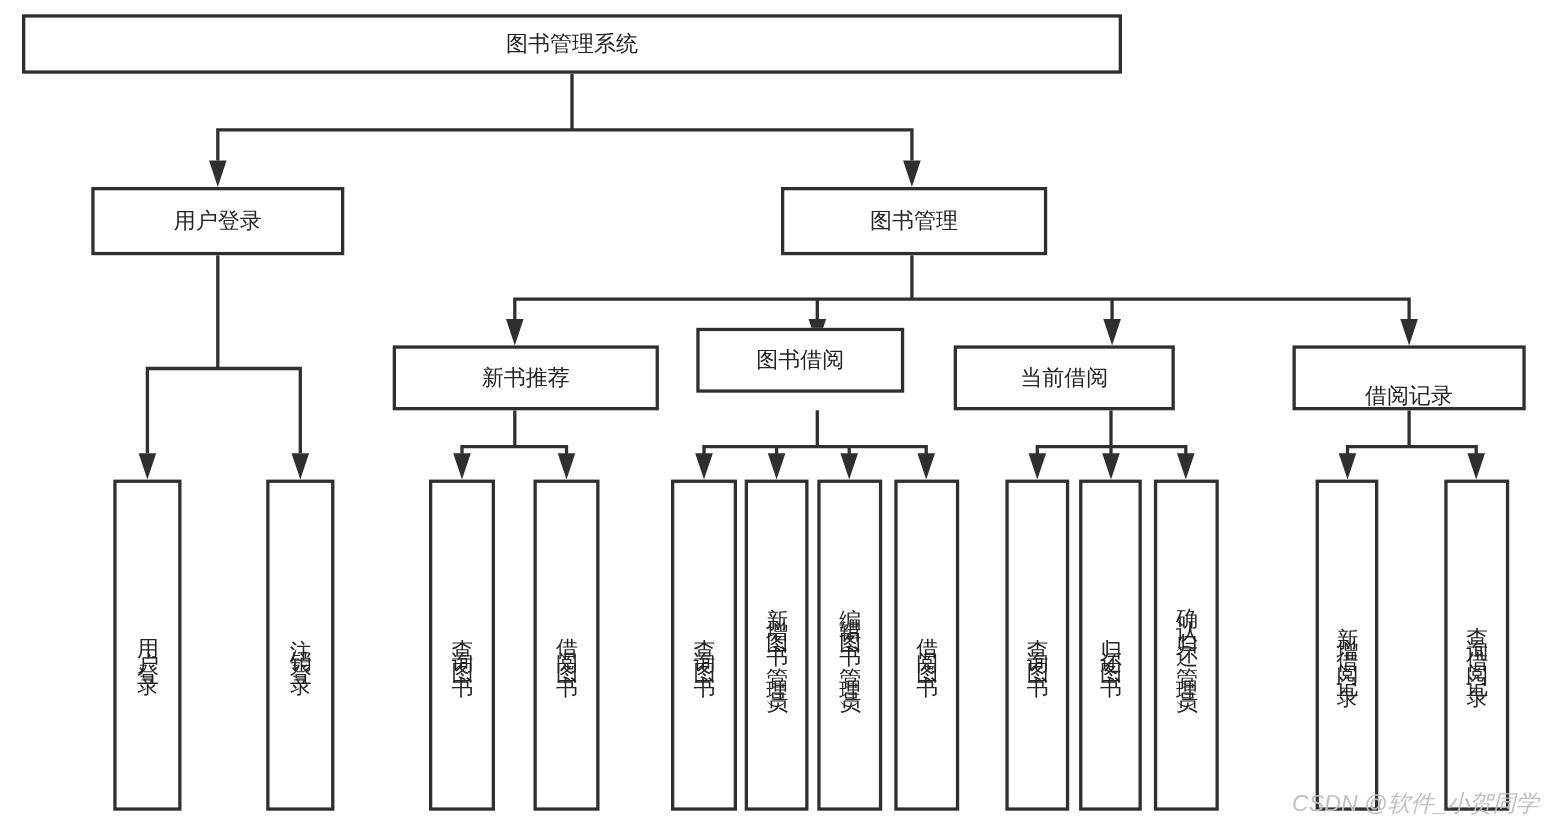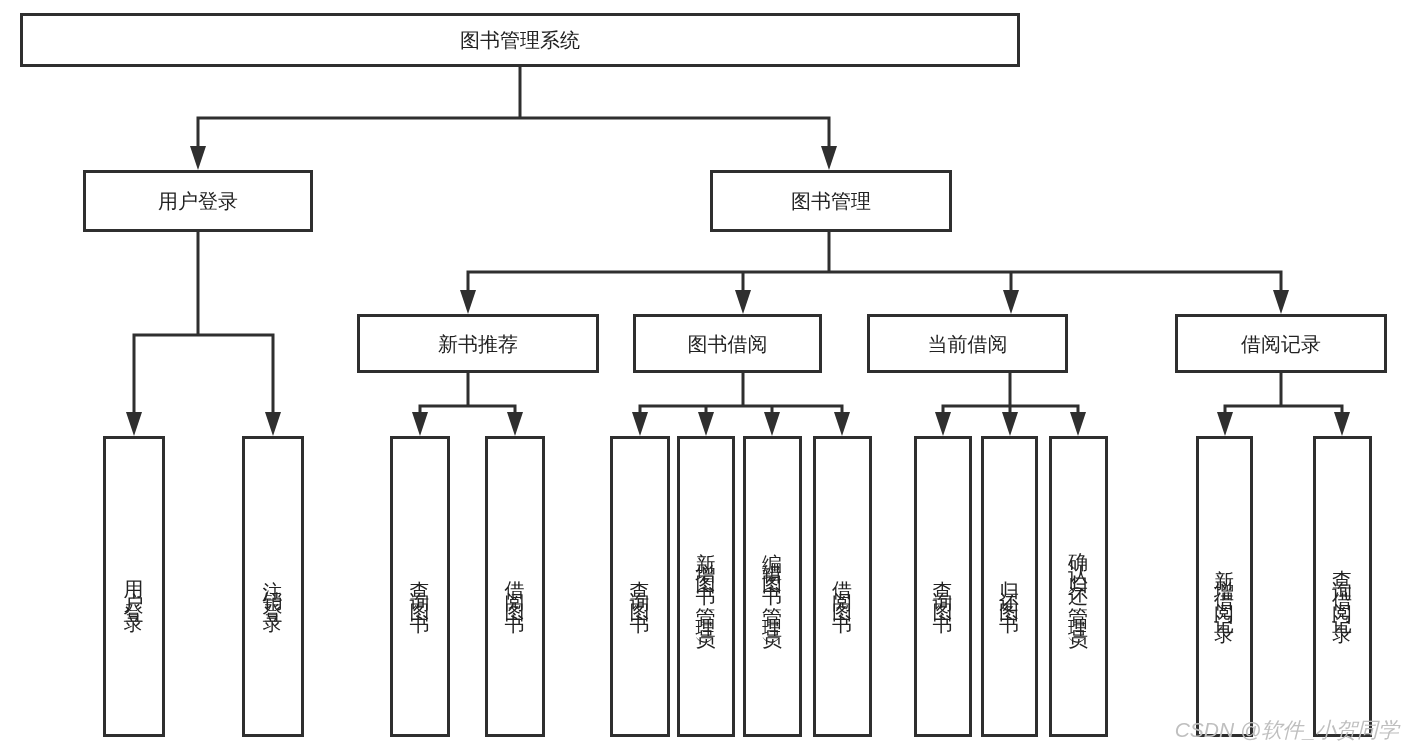--- a/index.html
+++ b/index.html
@@ -107,27 +107,27 @@
   <div class="node" style="left:83px;top:170px;width:230px;height:62px;">
     <span class="hlabel">用户登录</span>
   </div>
   <div class="node" style="left:710px;top:170px;width:242px;height:62px;">
     <span class="hlabel">图书管理</span>
   </div>
 
   <div class="node" style="left:357px;top:314px;width:242px;height:59px;">
     <span class="hlabel">新书推荐</span>
   </div>
-  <div class="node" style="left:633px;top:314px;width:189px;height:59px;">
+  <div class="node" style="left:633px;top:298px;width:189px;height:59px;">
     <span class="hlabel">图书借阅</span>
   </div>
   <div class="node" style="left:867px;top:314px;width:201px;height:59px;">
     <span class="hlabel">当前借阅</span>
   </div>
-  <div class="node" style="left:1175px;top:314px;width:212px;height:59px;">
+  <div class="node" style="left:1175px;top:314px;width:212px;height:59px;align-items:flex-end;">
     <span class="hlabel">借阅记录</span>
   </div>
 
   <div class="node" style="left:103px;top:436px;width:62px;height:301px;">
     <span class="vlabel">用户登录</span>
   </div>
   <div class="node" style="left:242px;top:436px;width:62px;height:301px;">
     <span class="vlabel">注销登录</span>
   </div>
 

